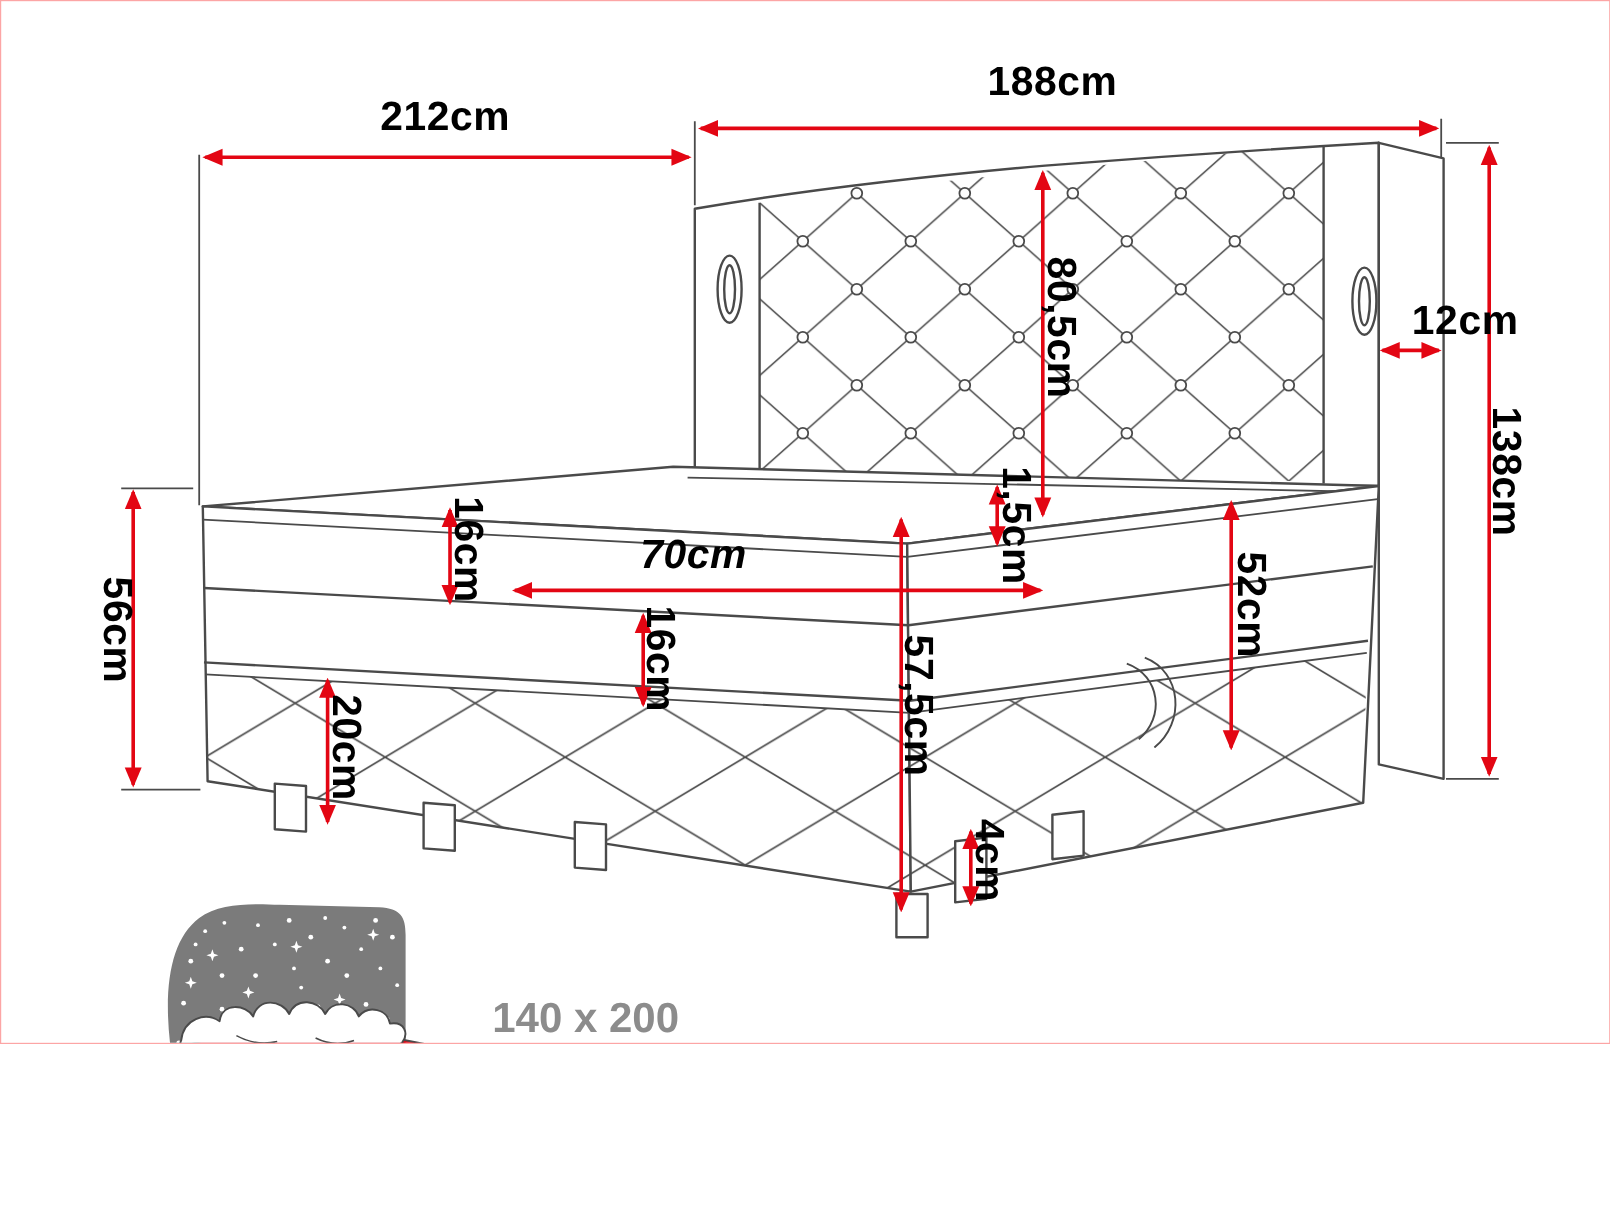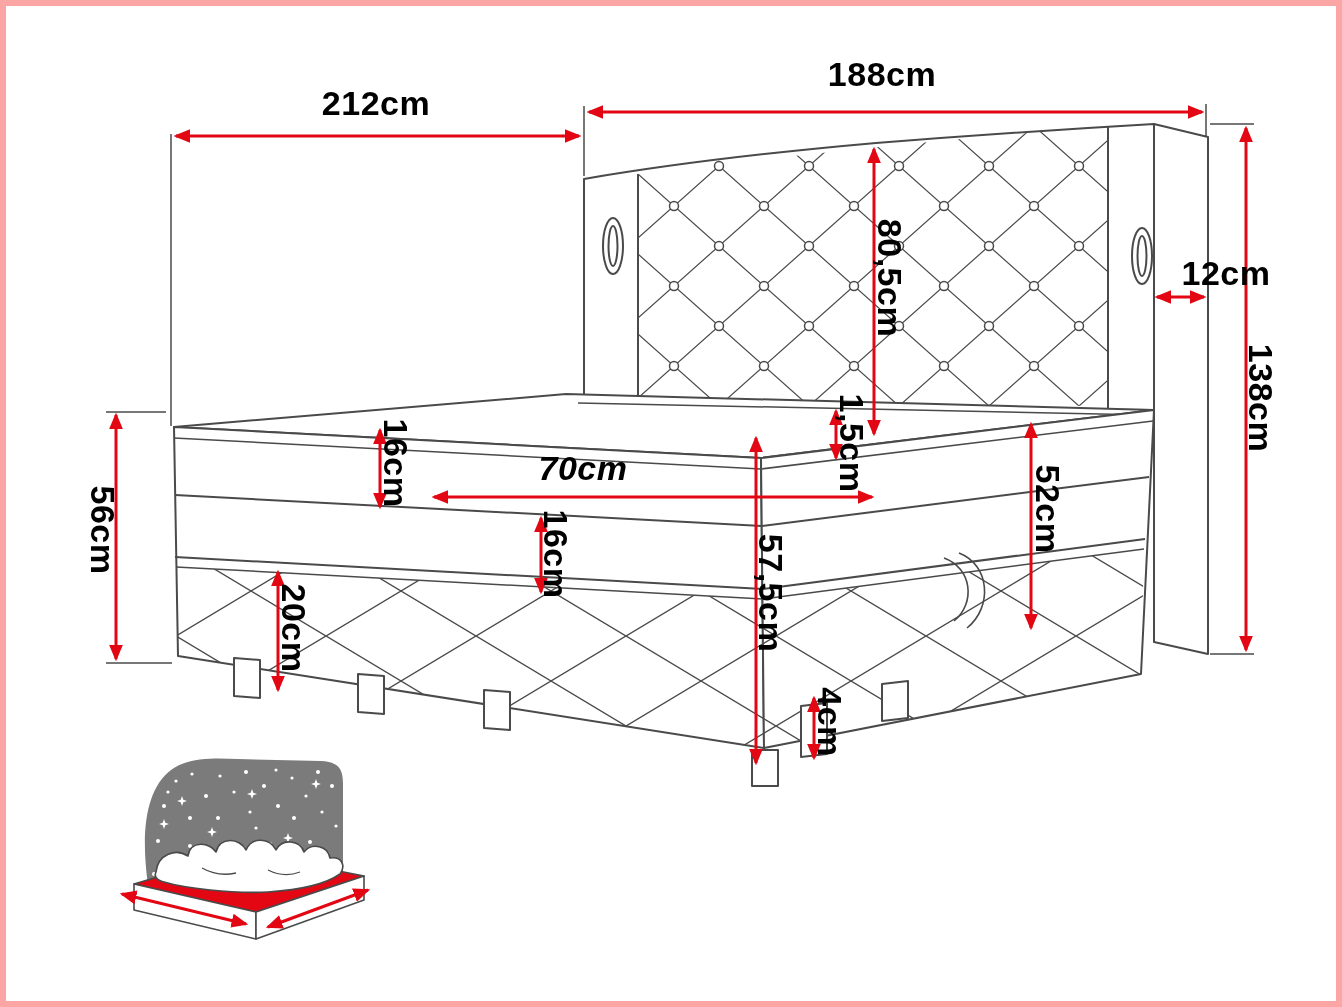--- a/index.html
+++ b/index.html
@@ -1,18 +1,18 @@
 <!DOCTYPE html>
 <html><head>
 <meta charset="utf-8">
 <style>
   * { margin:0; padding:0; box-sizing:border-box; }
   html,body { background:#ffffff; }
   body { font-family:"Liberation Sans", sans-serif; }
-  .canvas { position:relative; width:1342px; height:1007px; background:#ffffff; border:6px solid #fca5a5; overflow:hidden;text-align:right; }
+  .canvas { position:relative; width:1342px; height:870px; background:#ffffff; border:1px solid #fca5a5; overflow:hidden;text-align:right; }
   .drawing { position:absolute; left:0; top:0; width:1342px; height:1007px; }
   .dim {
     position:absolute; font-weight:bold; font-size:34px; color:#000;
     white-space:nowrap; letter-spacing:.5px;
     transform:translate(-50%,-50%);
   }
   .dim.vert { transform:translate(-50%,-50%) rotate(90deg); }
   .size-label {
     position:absolute; font-weight:bold; font-size:35px; color:#8c8c8c;
     white-space:nowrap; transform:translate(-50%,-50%);
@@ -228,13 +228,14 @@
   <div class="dim vert" style="left:96px;   top:524px;">56cm</div>
   <div class="dim vert" style="left:389px;  top:457px;">16cm</div>
   <div class="dim" style="left:577px;  top:462px;font-style:italic;">70cm</div>
   <div class="dim vert" style="left:845px;  top:437px;">1,5cm</div>
   <div class="dim vert" style="left:1041px; top:503px;">52cm</div>
   <div class="dim vert" style="left:549px;  top:548px;">16cm</div>
   <div class="dim vert" style="left:764px;  top:587px;">57,5cm</div>
   <div class="dim vert" style="left:287px;  top:622px;">20cm</div>
   <div class="dim vert" style="left:823px;  top:716px;">4cm</div>
 
+  <div class="size-label" style="left:487px; top:848px;">140 x 200</div>
 </div>
 
 </body></html>

